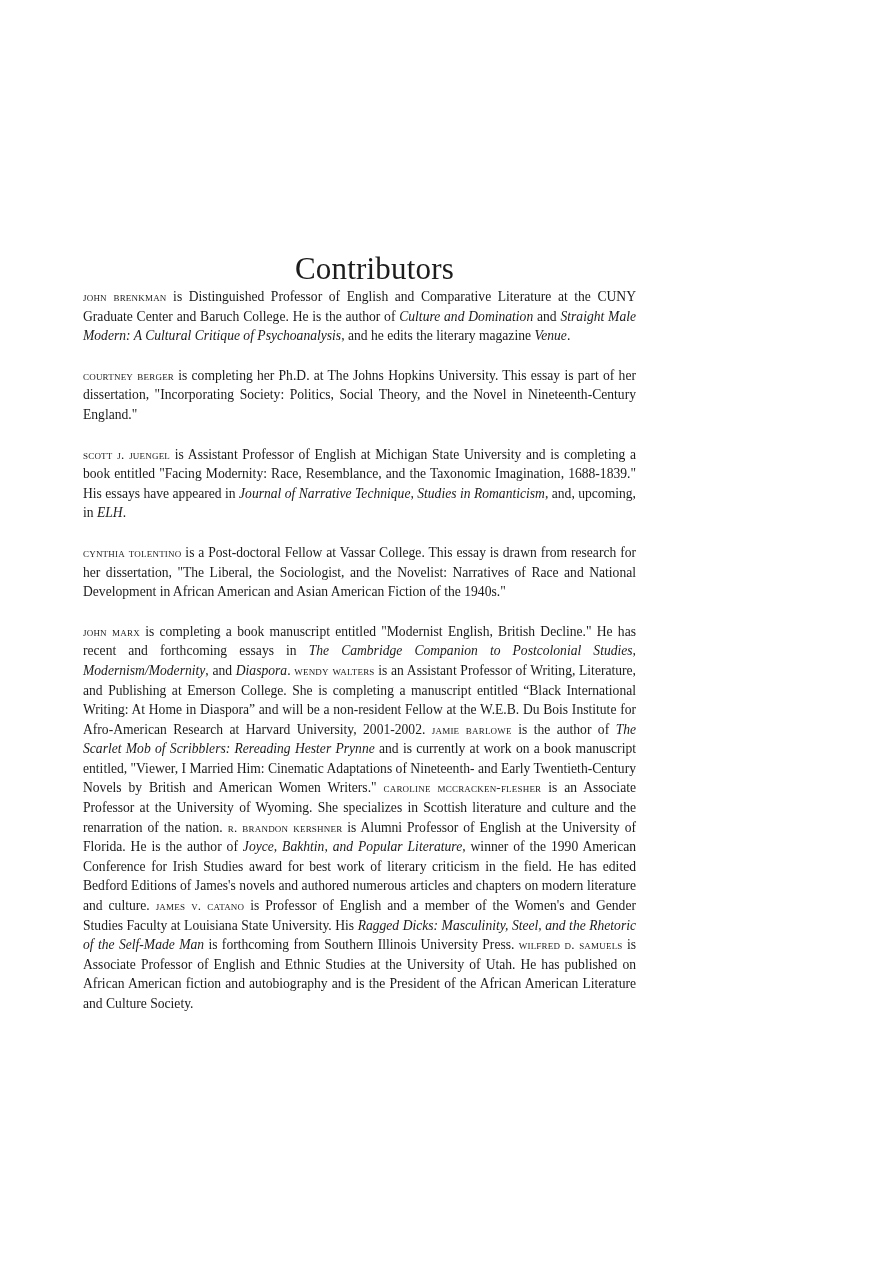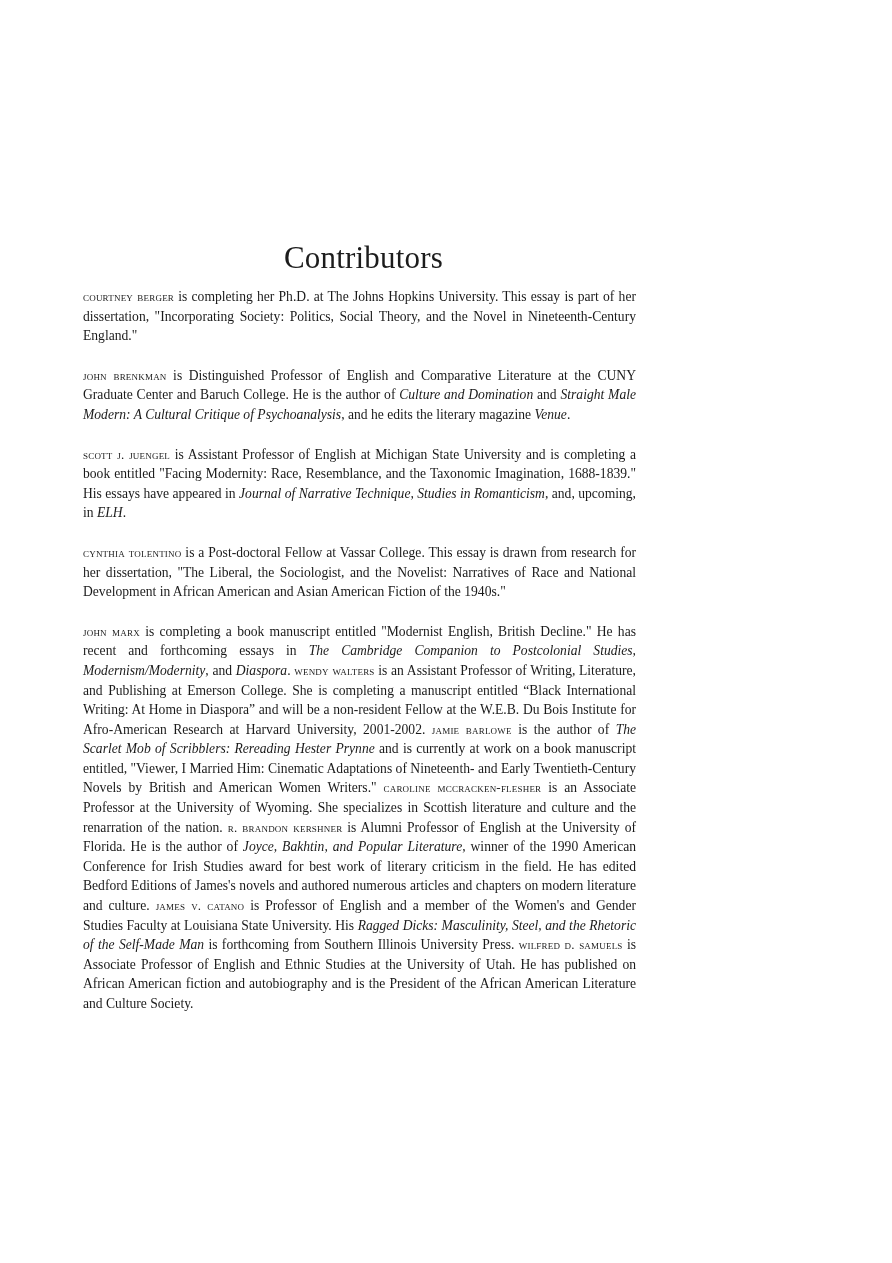--- a/index.html
+++ b/index.html
@@ -5,35 +5,35 @@
   html, body { margin: 0; padding: 0; background: #ffffff; }
   body { width: 892px; height: 1263px; position: relative; overflow: hidden; }
   .page {
     position: absolute; left: 83px; top: 0; width: 553px;
     font-family: "Liberation Serif", "DejaVu Serif", serif;
     color: #1a1a1a;
   }
   .title {
     position: absolute; top: 236px; left: 0; width: 553px;
     text-align: center; font-size: 31px; font-weight: normal;
-    letter-spacing: 0.2px; color: #1c1c1c; margin: 4px;
+    letter-spacing: 0.2px; color: #1c1c1c; margin: 15px;
   }
   .entries { position: absolute; top: 287px; left: 0; width: 553px; }
   .entry {
     font-size: 13.6px; line-height: 19.6px; text-align: justify;
     margin: 0 0 20px 0; hyphens: none;
   }
   .sc { font-variant: small-caps; text-transform: lowercase; letter-spacing: 0.2px; font-size: 13px; }
   i { font-style: italic; }
 </style>
 </head>
 <body>
 
 <div class="page">
   <h1 class="title">Contributors</h1>
   <div class="entries">
+    <p class="entry"><span class="sc">JOHN BRENKMAN</span><span> is Distinguished Professor of English and Comparative Literature at the CUNY Graduate Center and Baruch College.  He is the author of </span><i>Culture and Domination</i><span> and </span><i>Straight Male Modern:  A Cultural Critique of Psychoanalysis</i><span>, and he edits the literary magazine </span><i>Venue</i><span>.</span></p>
     <p class="entry"><span class="sc">COURTNEY BERGER</span><span> is completing her Ph.D. at The Johns Hopkins University. This essay is part of her dissertation, "Incorporating Society: Politics, Social Theory, and the Novel in Nineteenth-Century England."</span></p>
-    <p class="entry"><span class="sc">JOHN BRENKMAN</span><span> is Distinguished Professor of English and Comparative Literature at the CUNY Graduate Center and Baruch College.  He is the author of </span><i>Culture and Domination</i><span> and </span><i>Straight Male Modern:  A Cultural Critique of Psychoanalysis</i><span>, and he edits the literary magazine </span><i>Venue</i><span>.</span></p>
     <p class="entry"><span class="sc">SCOTT J. JUENGEL</span><span> is Assistant Professor of English at Michigan State University and is completing a book entitled "Facing Modernity: Race, Resemblance, and the Taxonomic Imagination, 1688-1839."  His essays have appeared in </span><i>Journal of Narrative Technique, Studies in Romanticism</i><span>, and, upcoming,  in </span><i>ELH</i><span>.</span></p>
     <p class="entry"><span class="sc">CYNTHIA TOLENTINO</span><span> is a Post-doctoral Fellow at Vassar College. This essay is drawn from research for her dissertation, "The Liberal, the Sociologist, and the Novelist: Narratives of Race and National Development in African American and Asian American Fiction of the 1940s."</span></p>
     <p class="entry"><span class="sc">JOHN MARX</span><span> is completing a book manuscript entitled "Modernist English, British Decline." He has recent and forthcoming essays in </span><i>The Cambridge Companion to Postcolonial Studies, Modernism/Modernity</i><span>, and </span><i>Diaspora</i><span>. </span><span class="sc">WENDY WALTERS</span><span> is an Assistant Professor of Writing, Literature, and Publishing at Emerson College. She is completing a manuscript entitled “Black International Writing: At Home in Diaspora” and will be a non-resident Fellow at the W.E.B. Du Bois Institute for Afro-American Research at Harvard University, 2001-2002. </span><span class="sc">JAMIE BARLOWE</span><span> is the author of </span><i>The Scarlet Mob of Scribblers: Rereading Hester Prynne</i><span> and is currently at work on a book manuscript entitled, "Viewer, I Married Him: Cinematic Adaptations of Nineteenth- and Early Twentieth-Century Novels by British and American Women Writers." </span><span class="sc">CAROLINE MCCRACKEN-FLESHER</span><span> is an Associate Professor at the University of Wyoming. She specializes in Scottish literature and culture and the renarration of the nation. </span><span class="sc">R. BRANDON KERSHNER</span><span> is Alumni Professor of English at the University of Florida. He is the author of </span><i>Joyce, Bakhtin, and Popular Literature</i><span>, winner of the 1990 American Conference for Irish Studies award for best work of literary criticism in the field.  He has edited Bedford Editions of James's novels and authored numerous articles and chapters on modern literature and culture. </span><span class="sc">JAMES V. CATANO</span><span> is Professor of English and a member of the Women's and Gender Studies Faculty at Louisiana State University.  His </span><i>Ragged Dicks: Masculinity, Steel, and the Rhetoric of the Self-Made Man</i><span> is forthcoming from Southern Illinois University Press. </span><span class="sc">WILFRED D. SAMUELS</span><span> is Associate Professor of English and Ethnic Studies at the University of Utah. He has published on African American fiction and autobiography and is the President of the African American Literature and Culture Society.</span></p>
   </div>
 </div>
 
 </body></html>

